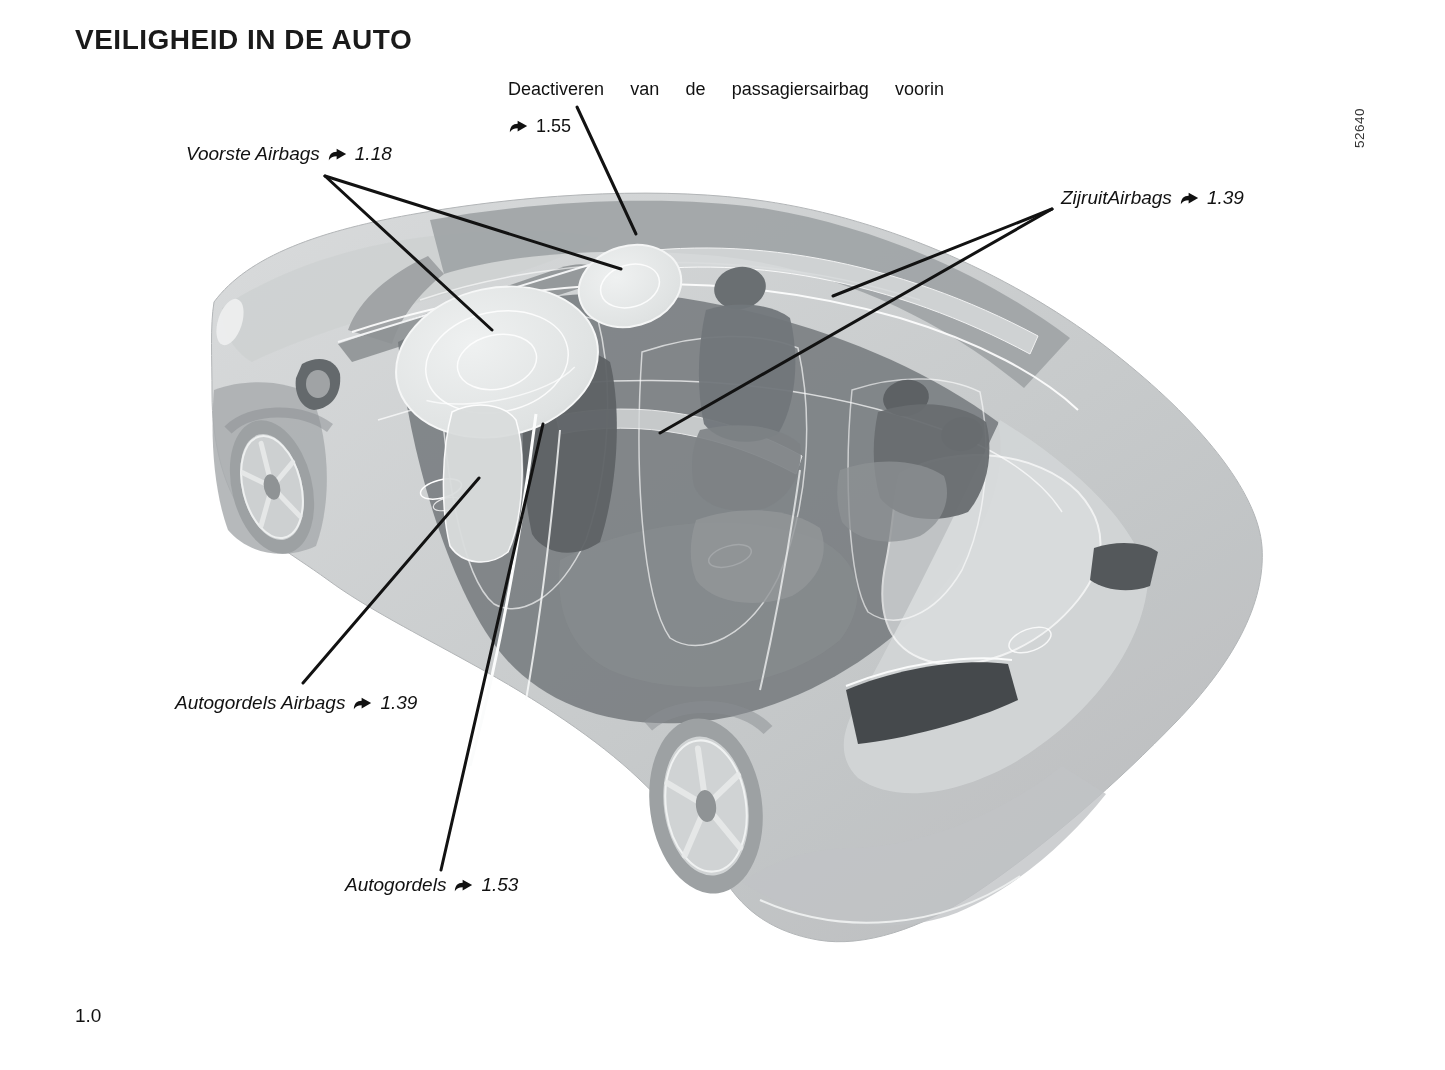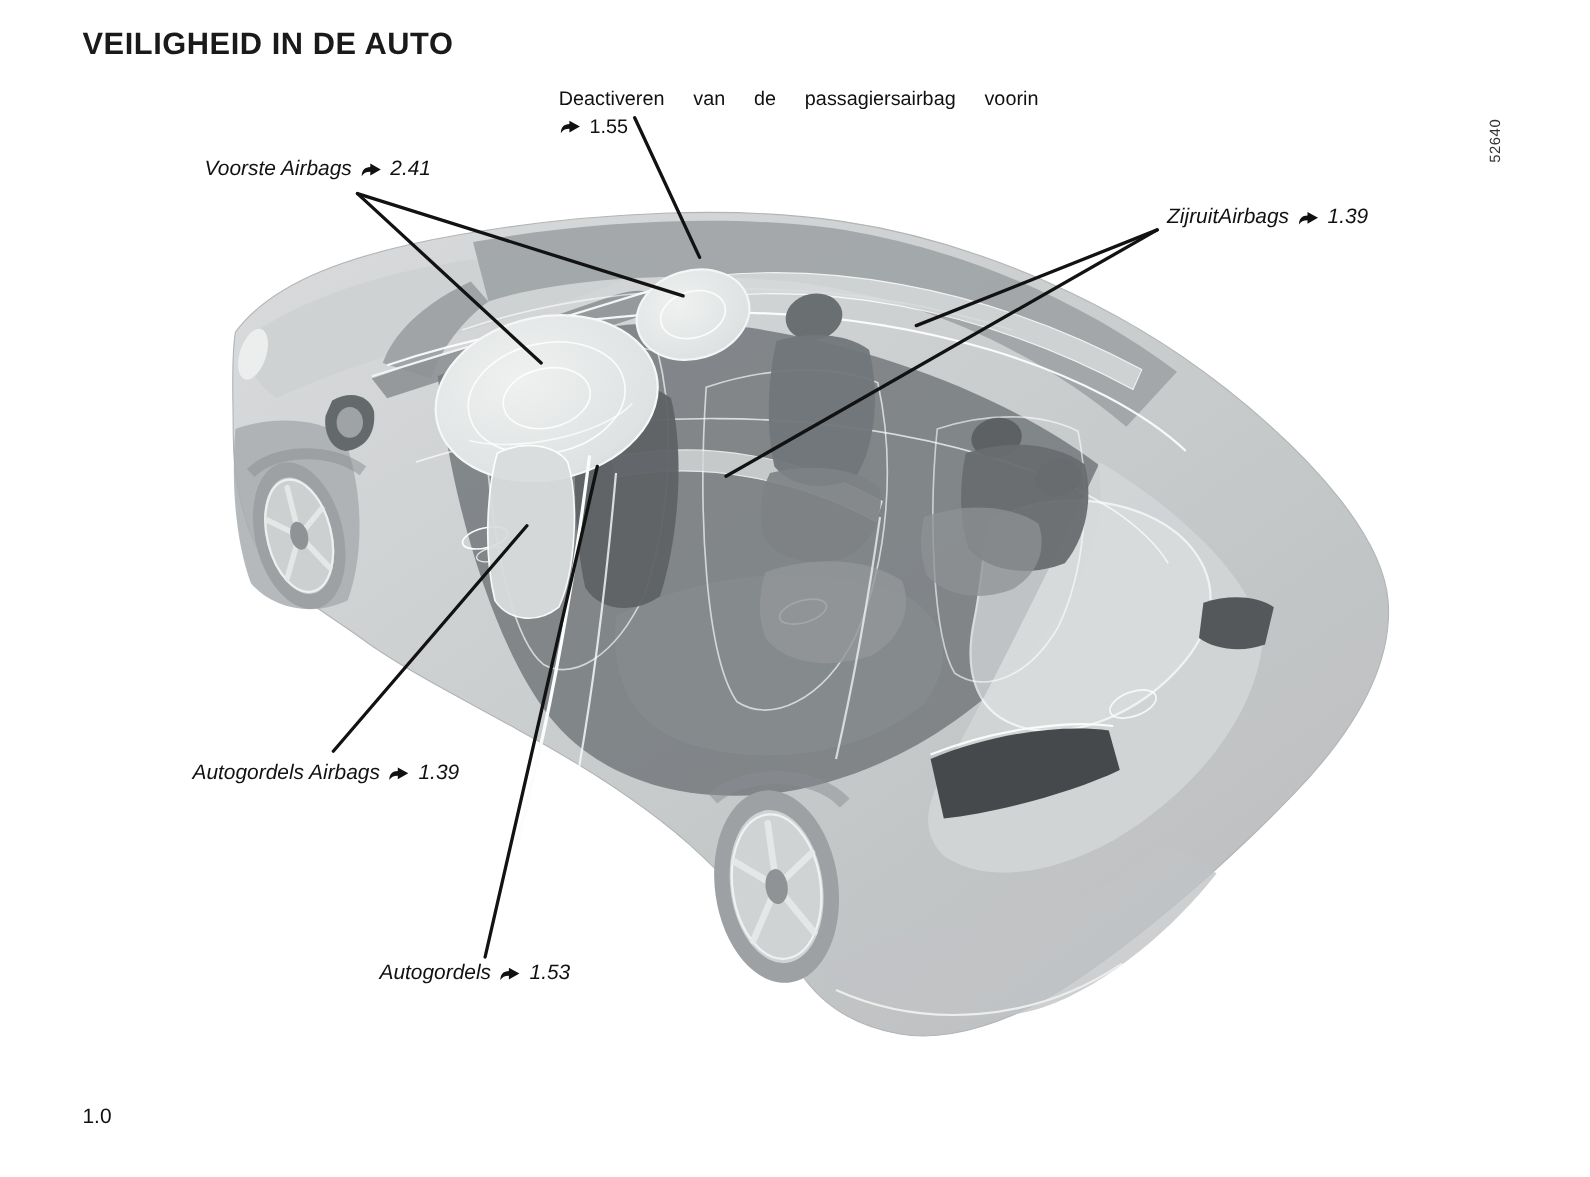--- a/index.html
+++ b/index.html
@@ -18,21 +18,21 @@
   }
   .callout .xref{flex:0 0 auto;align-self:center;margin-top:2px;}
   .callout-block{
     position:absolute;font-size:18px;color:#111;line-height:25px;
   }
   .callout-block .just{
     text-align:justify;text-align-last:justify;width:100%;white-space:nowrap;
     
     display:block;
   }
-  .callout-block .row{display:flex;align-items:center;gap:7px;margin-top:1px;}
+  .callout-block .row{display:flex;align-items:center;gap:7px;margin-top:12px;}
   .fig-num{
     position:absolute;left:1336px;top:120px;width:48px;height:16px;
     font-size:13.5px;color:#333;text-align:center;letter-spacing:.5px;
     transform:rotate(-90deg);transform-origin:center;white-space:nowrap;
   }
   .page-num{
     position:absolute;left:75px;top:1005px;font-size:19px;color:#111;
   }
   .xref path{fill:#111;}
 </style>
@@ -192,21 +192,21 @@
         </svg>
       <span>1.55</span>
     </div>
   </div>
 
   <div class="callout" style="left:186px;top:142px">
     <span>Voorste Airbags</span>
     <svg class="xref" width="21" height="13" viewBox="0 0 24 15">
         <path d="M2,14 C2.2,7.4 5.5,4.6 11,4.4 L11,0.8 L22,7 L11,13.2 L11,9.4 C6.5,9.5 4,10.8 2,14 Z"></path>
       </svg>
-    <span>2.41</span>
+    <span>1.18</span>
   </div>
 
   <div class="callout" style="left:1061px;top:186px">
     <span>ZijruitAirbags</span>
     <svg class="xref" width="21" height="13" viewBox="0 0 24 15">
         <path d="M2,14 C2.2,7.4 5.5,4.6 11,4.4 L11,0.8 L22,7 L11,13.2 L11,9.4 C6.5,9.5 4,10.8 2,14 Z"></path>
       </svg>
     <span>1.39</span>
   </div>
 

